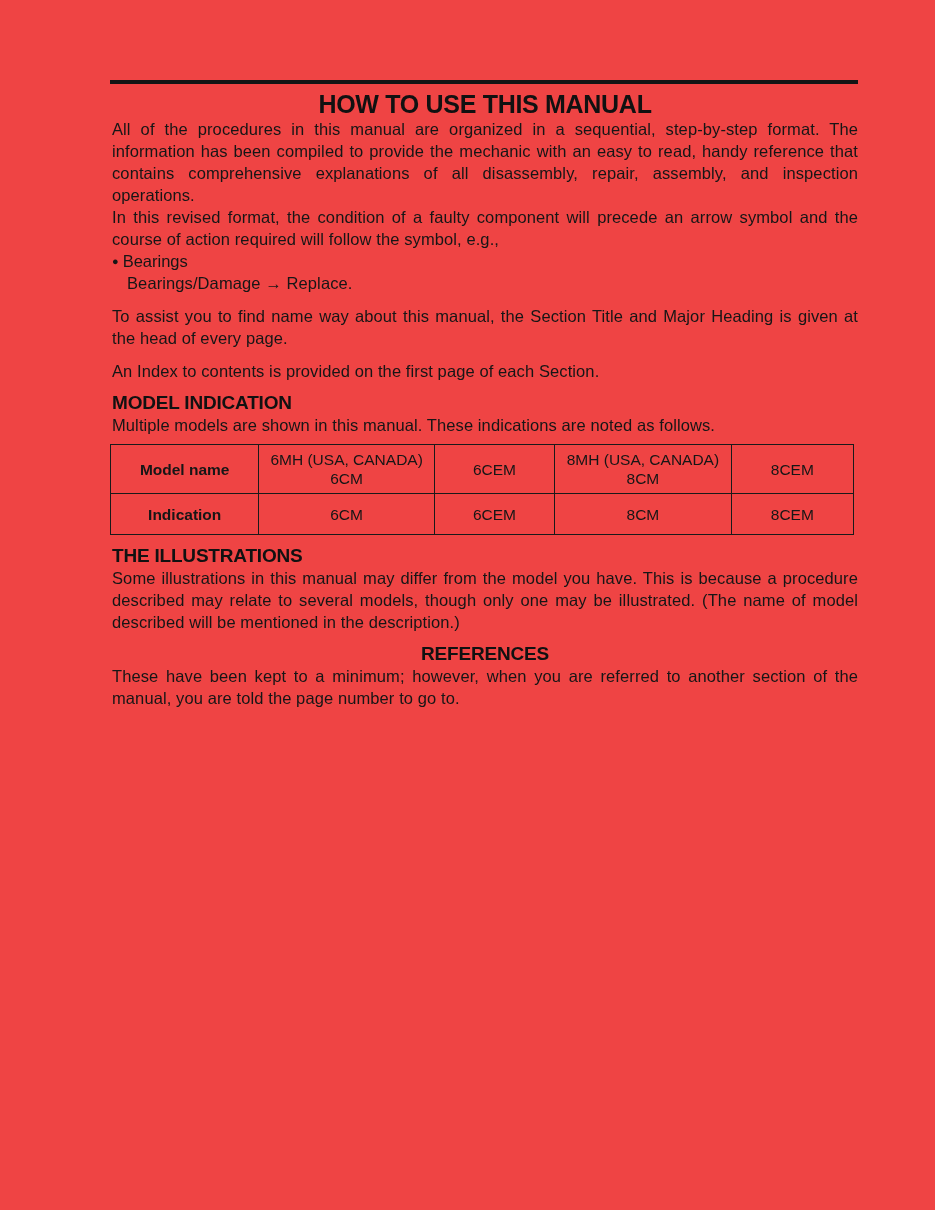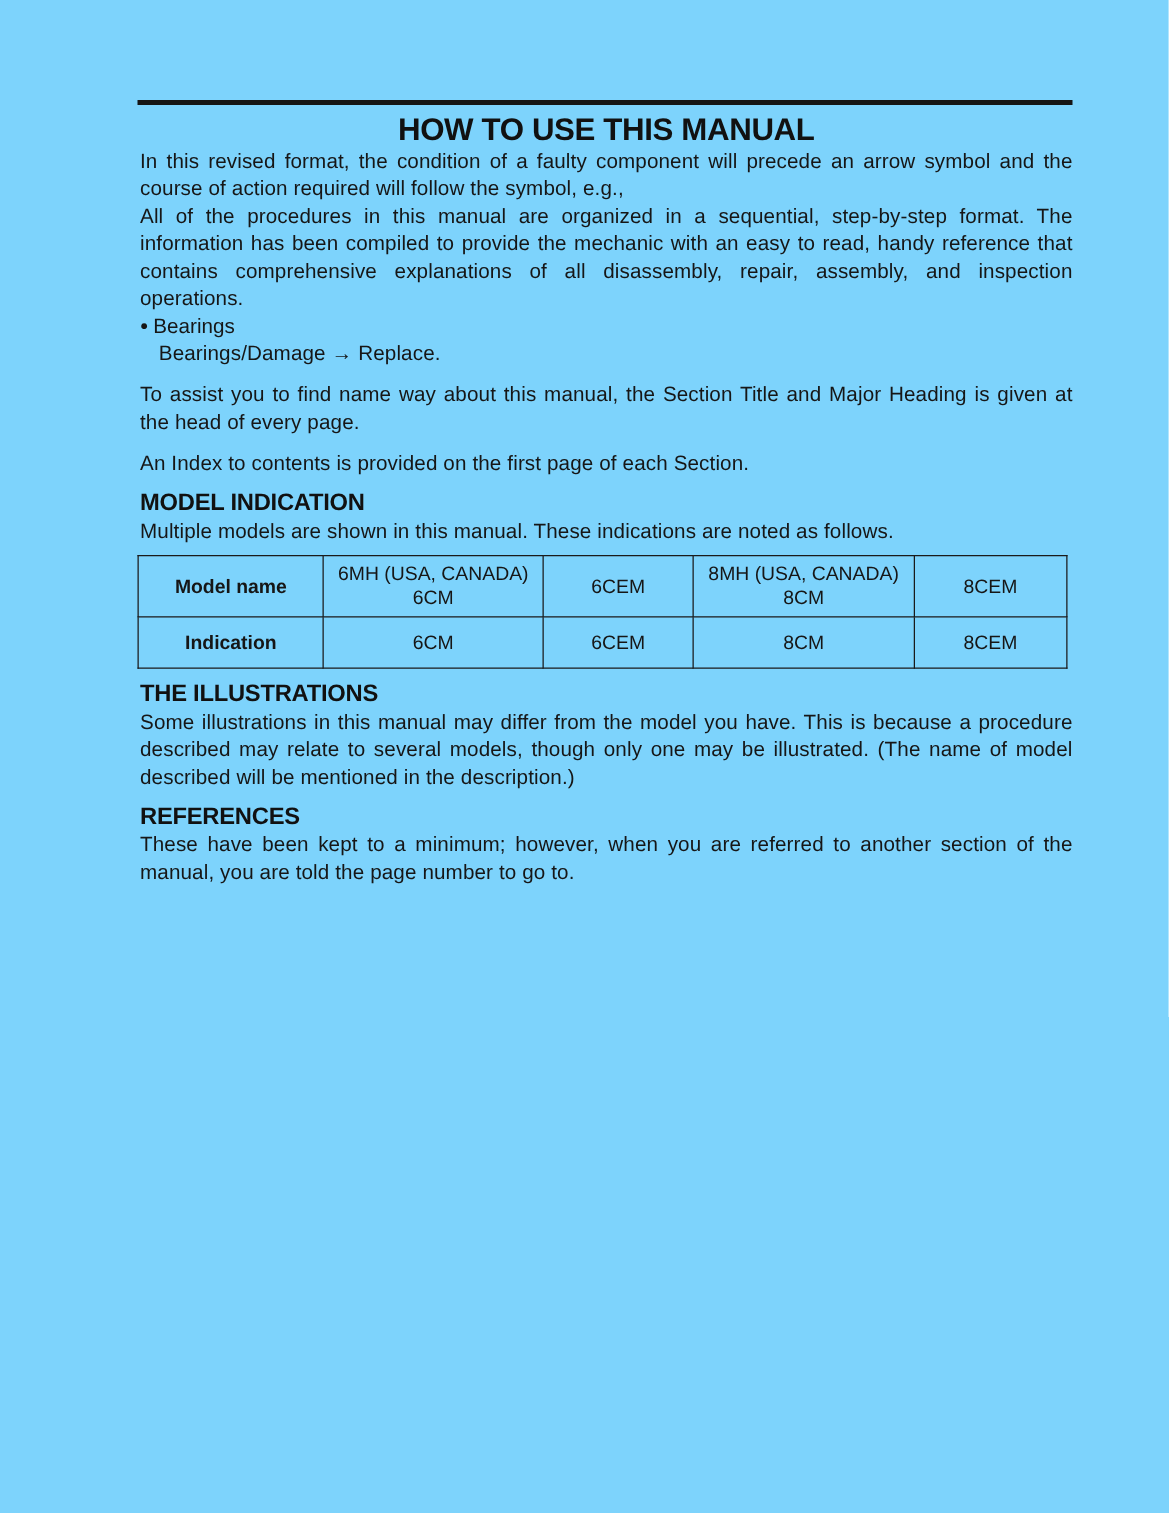--- a/index.html
+++ b/index.html
@@ -4,21 +4,21 @@
 <style>
   html, body {
     margin: 0;
     padding: 0;
     background: #ffffff;
   }
   .page {
     position: relative;
     width: 935px;
     height: 1210px;
-    background: #7dd3fc;
+    background: #ef4444;
     font-family: "Liberation Sans", "DejaVu Sans", sans-serif;
     color: #161616;
     overflow: hidden;
   }
   .top-rule {
     margin: 80px 0 0 110px;
     width: 748px;
     height: 4px;
     background: #151515;
   }
@@ -80,36 +80,36 @@
     padding: 2px 4px;
     white-space: pre-line;
   }
   table.model-table {
     border: 1px solid #3b82f6;
   }
   table.model-table tr.row1 { height: 49px; }
   table.model-table tr.row2 { height: 41px; }
   td.rowhead { font-weight: 700; font-size: 16px; }
   .gap-illus { margin-top: 17px; }
-  .gap-ref { margin-top: 12px; }
+  .gap-ref { margin-top: 12px; text-align: center; }
   .gap-model { margin-top: 13px; }
 </style>
 </head>
 <body>
 
 <div class="page">
 
   <div class="top-rule"></div>
 
   <div class="content">
 
     <h1 class="title">HOW TO USE THIS MANUAL</h1>
 
+    <p class="just">All of the procedures in this manual are organized in a sequential, step-by-step format. The information has been compiled to provide the mechanic with an easy to read, handy reference that contains comprehensive explanations of all disassembly, repair, assembly, and inspection operations.</p>
     <p class="just">In this revised format, the condition of a faulty component will precede an arrow symbol and the course of action required will follow the symbol, e.g.,</p>
-    <p class="just">All of the procedures in this manual are organized in a sequential, step-by-step format. The information has been compiled to provide the mechanic with an easy to read, handy reference that contains comprehensive explanations of all disassembly, repair, assembly, and inspection operations.</p>
     <div class="bullet-line">
       <span class="bullet-glyph">●</span>
       <span>Bearings</span>
     </div>
     <p class="example">Bearings/Damage → Replace.</p>
     <p class="just gap-sm">To assist you to find name way about this manual, the Section Title and Major Heading is given at the head of every page.</p>
     <p class="gap-sm">An Index to contents is provided on the first page of each Section.</p>
 
     <h2 class="section-heading gap-model">MODEL INDICATION</h2>
     <p>Multiple models are shown in this manual. These indications are noted as follows.</p>

